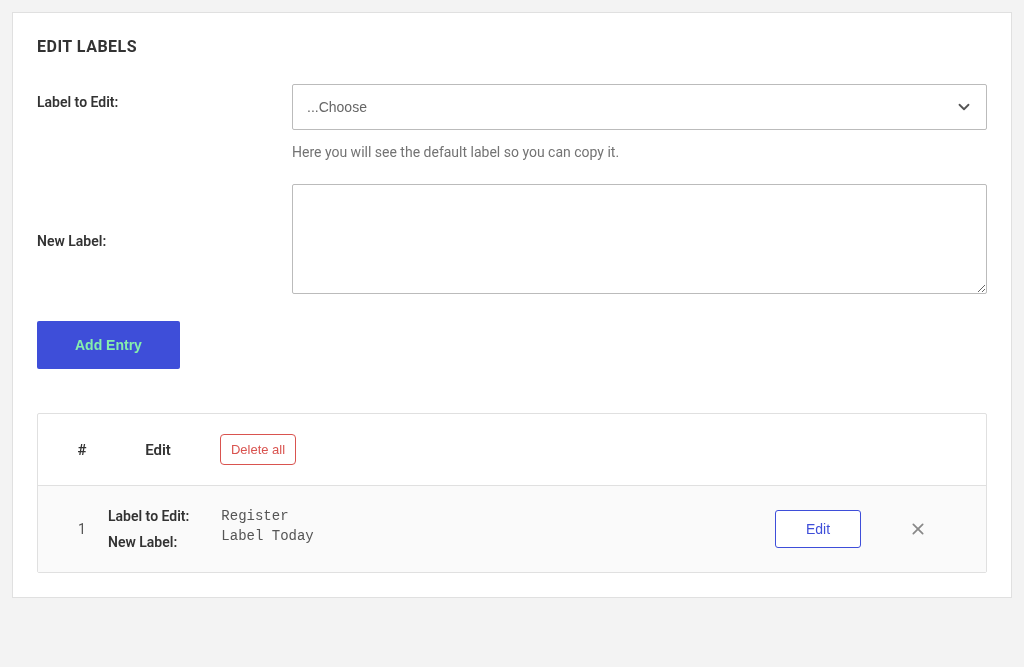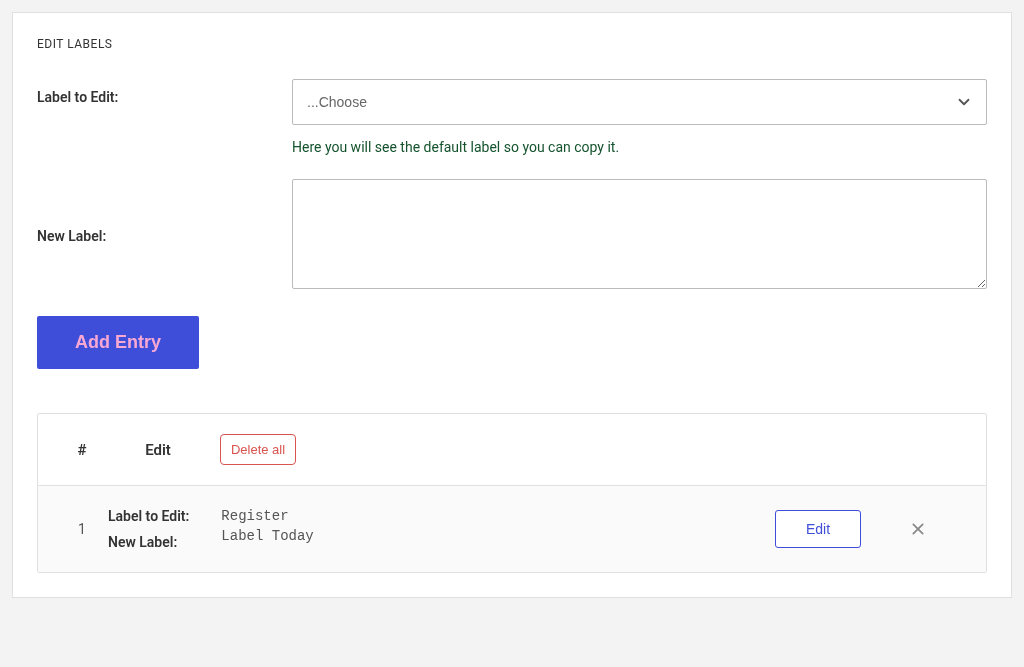--- a/index.html
+++ b/index.html
@@ -13,22 +13,22 @@
       padding: 12px;
       font-size: 14px;
       color: #333;
     }
     .panel {
       background: #fff;
       border: 1px solid #e0e0e0;
       padding: 24px 24px 24px 24px;
     }
     .panel-title {
-      font-size: 12px;
-      font-weight: 400;
+      font-size: 16px;
+      font-weight: 700;
       letter-spacing: 0.5px;
       color: #333;
       margin-bottom: 28px;
     }
     .form-row {
       display: flex;
       align-items: flex-start;
       margin-bottom: 24px;
     }
     .form-label {
@@ -71,39 +71,39 @@
       transform: translateY(-50%);
       pointer-events: none;
       color: #555;
     }
     .select-caret svg {
       width: 18px;
       height: 18px;
       display: block;
     }
     .help-text {
-      color: #14532d;
+      color: #737373;
       font-size: 14px;
       margin-top: 14px;
     }
     textarea {
       width: 100%;
       min-height: 110px;
       border: 1px solid #bbb;
       border-radius: 2px;
       padding: 10px 12px;
       font-family: inherit;
       font-size: 14px;
       resize: both;
     }
     .btn-primary {
       background: #3e4ed9;
-      color: #f9a8d4;
-      font-weight: 600;
-      font-size: 18px;
+      color: #86efac;
+      font-weight: 600;
+      font-size: 14px;
       padding: 16px 38px;
       border: none;
       border-radius: 2px;
       cursor: pointer;
     }
     .actions-row {
       margin-top: 20px;
       margin-bottom: 44px;
     }
     .table-wrap {

